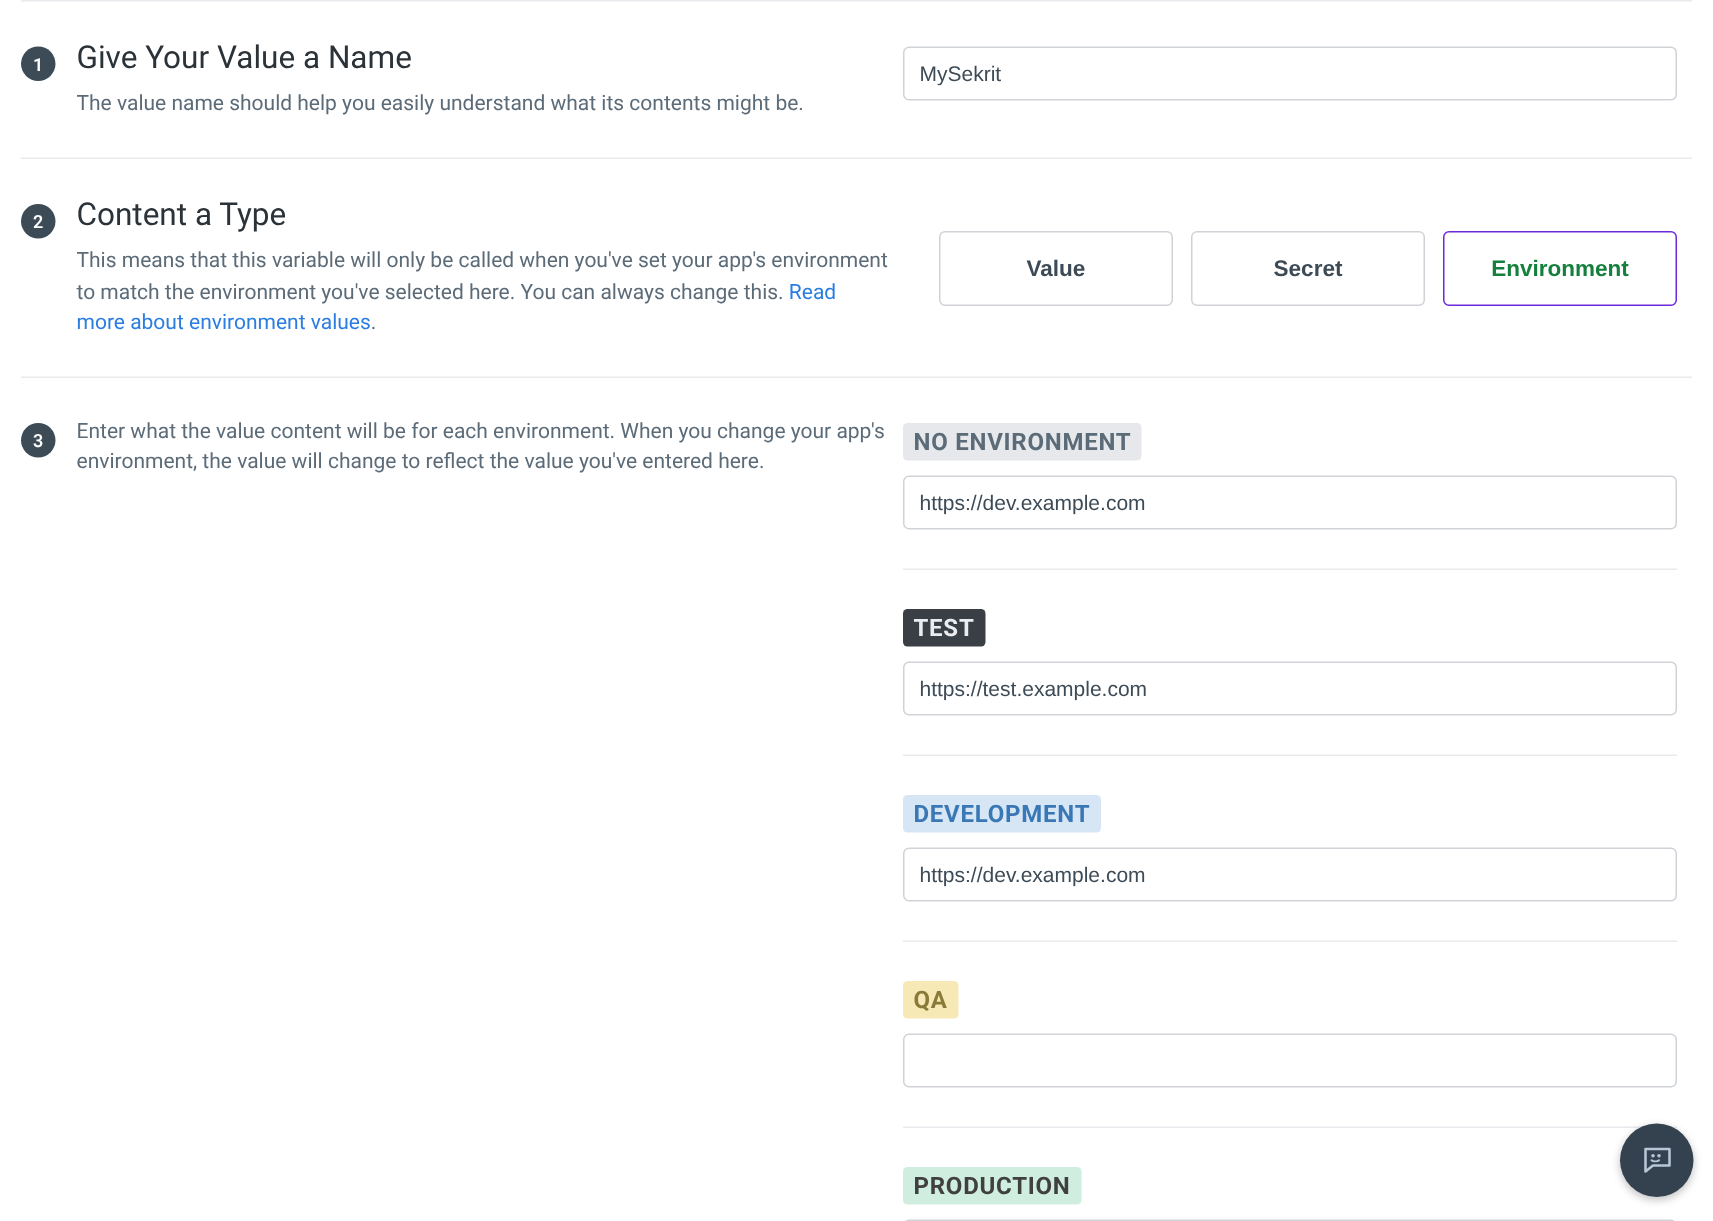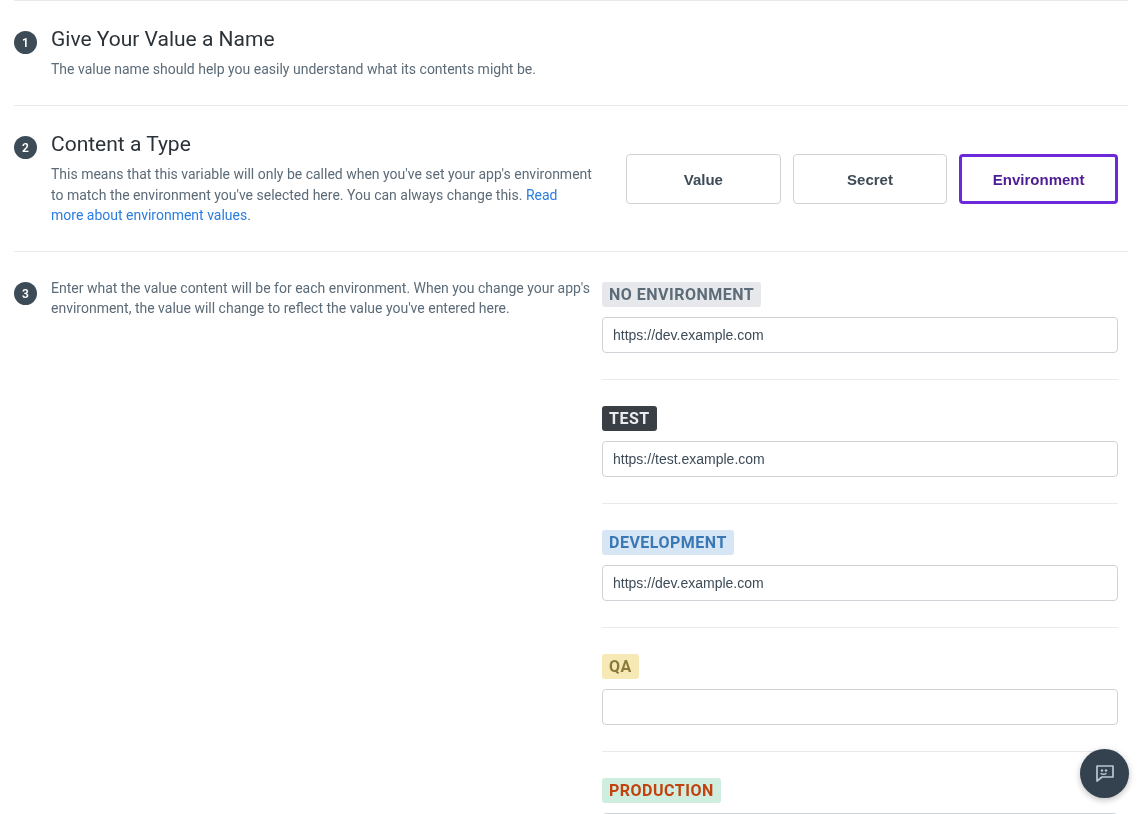--- a/index.html
+++ b/index.html
@@ -85,22 +85,22 @@
     background: #fff;
     font-size: 15px;
     font-weight: 600;
     color: #3d4b57;
     cursor: pointer;
     display: flex;
     align-items: center;
     justify-content: center;
   }
   .type-btn.selected {
-    border: 3px solid #6d28d9;
-    color: #4c1d95;
+    border: 1px solid #6d28d9;
+    color: #15803d;
     text-align: center;
   }
   .env-group {
     padding-bottom: 26px;
     border-bottom: 1px solid #e8eaed;
     margin-bottom: 26px;
   }
   .env-group:last-child { border-bottom: none; margin-bottom: 0; padding-bottom: 0; }
   .env-label {
     display: inline-block;
@@ -108,21 +108,21 @@
     font-weight: 700;
     letter-spacing: 0.5px;
     padding: 3px 7px;
     border-radius: 3px;
     margin-bottom: 10px;
   }
   .env-label.gray { background: #e6e8eb; color: #5c6b78; }
   .env-label.dark { background: #3a3f45; color: #eaecef; }
   .env-label.blue { background: #d7e6f5; color: #3a78b5; }
   .env-label.yellow { background: #f7e9b5; color: #8a7a3a; }
-  .env-label.green { background: #cfeee0; color: #c2410c; }
+  .env-label.green { background: #cfeee0; color: #404040; }
   .chat-fab {
     position: absolute;
     right: 13px;
     bottom: 16px;
     width: 49px; height: 49px;
     border-radius: 50%;
     background: #34424f;
     display: flex;
     align-items: center;
     justify-content: center;
@@ -137,20 +137,23 @@
 
   <div class="section">
     <div class="left">
       <div class="badge-col">
         <div class="num-badge">1</div>
       </div>
       <div>
         <div class="title">Give Your Value a Name</div>
         <div class="desc">The value name should help you easily understand what its contents might be.</div>
       </div>
+    </div>
+    <div class="right">
+      <input class="text-input" type="text" value="MySekrit" style="">
     </div>
   </div>
 
   <div class="section">
     <div class="left">
       <div class="badge-col">
         <div class="num-badge">2</div>
       </div>
       <div>
         <div class="title">Content a Type</div>

